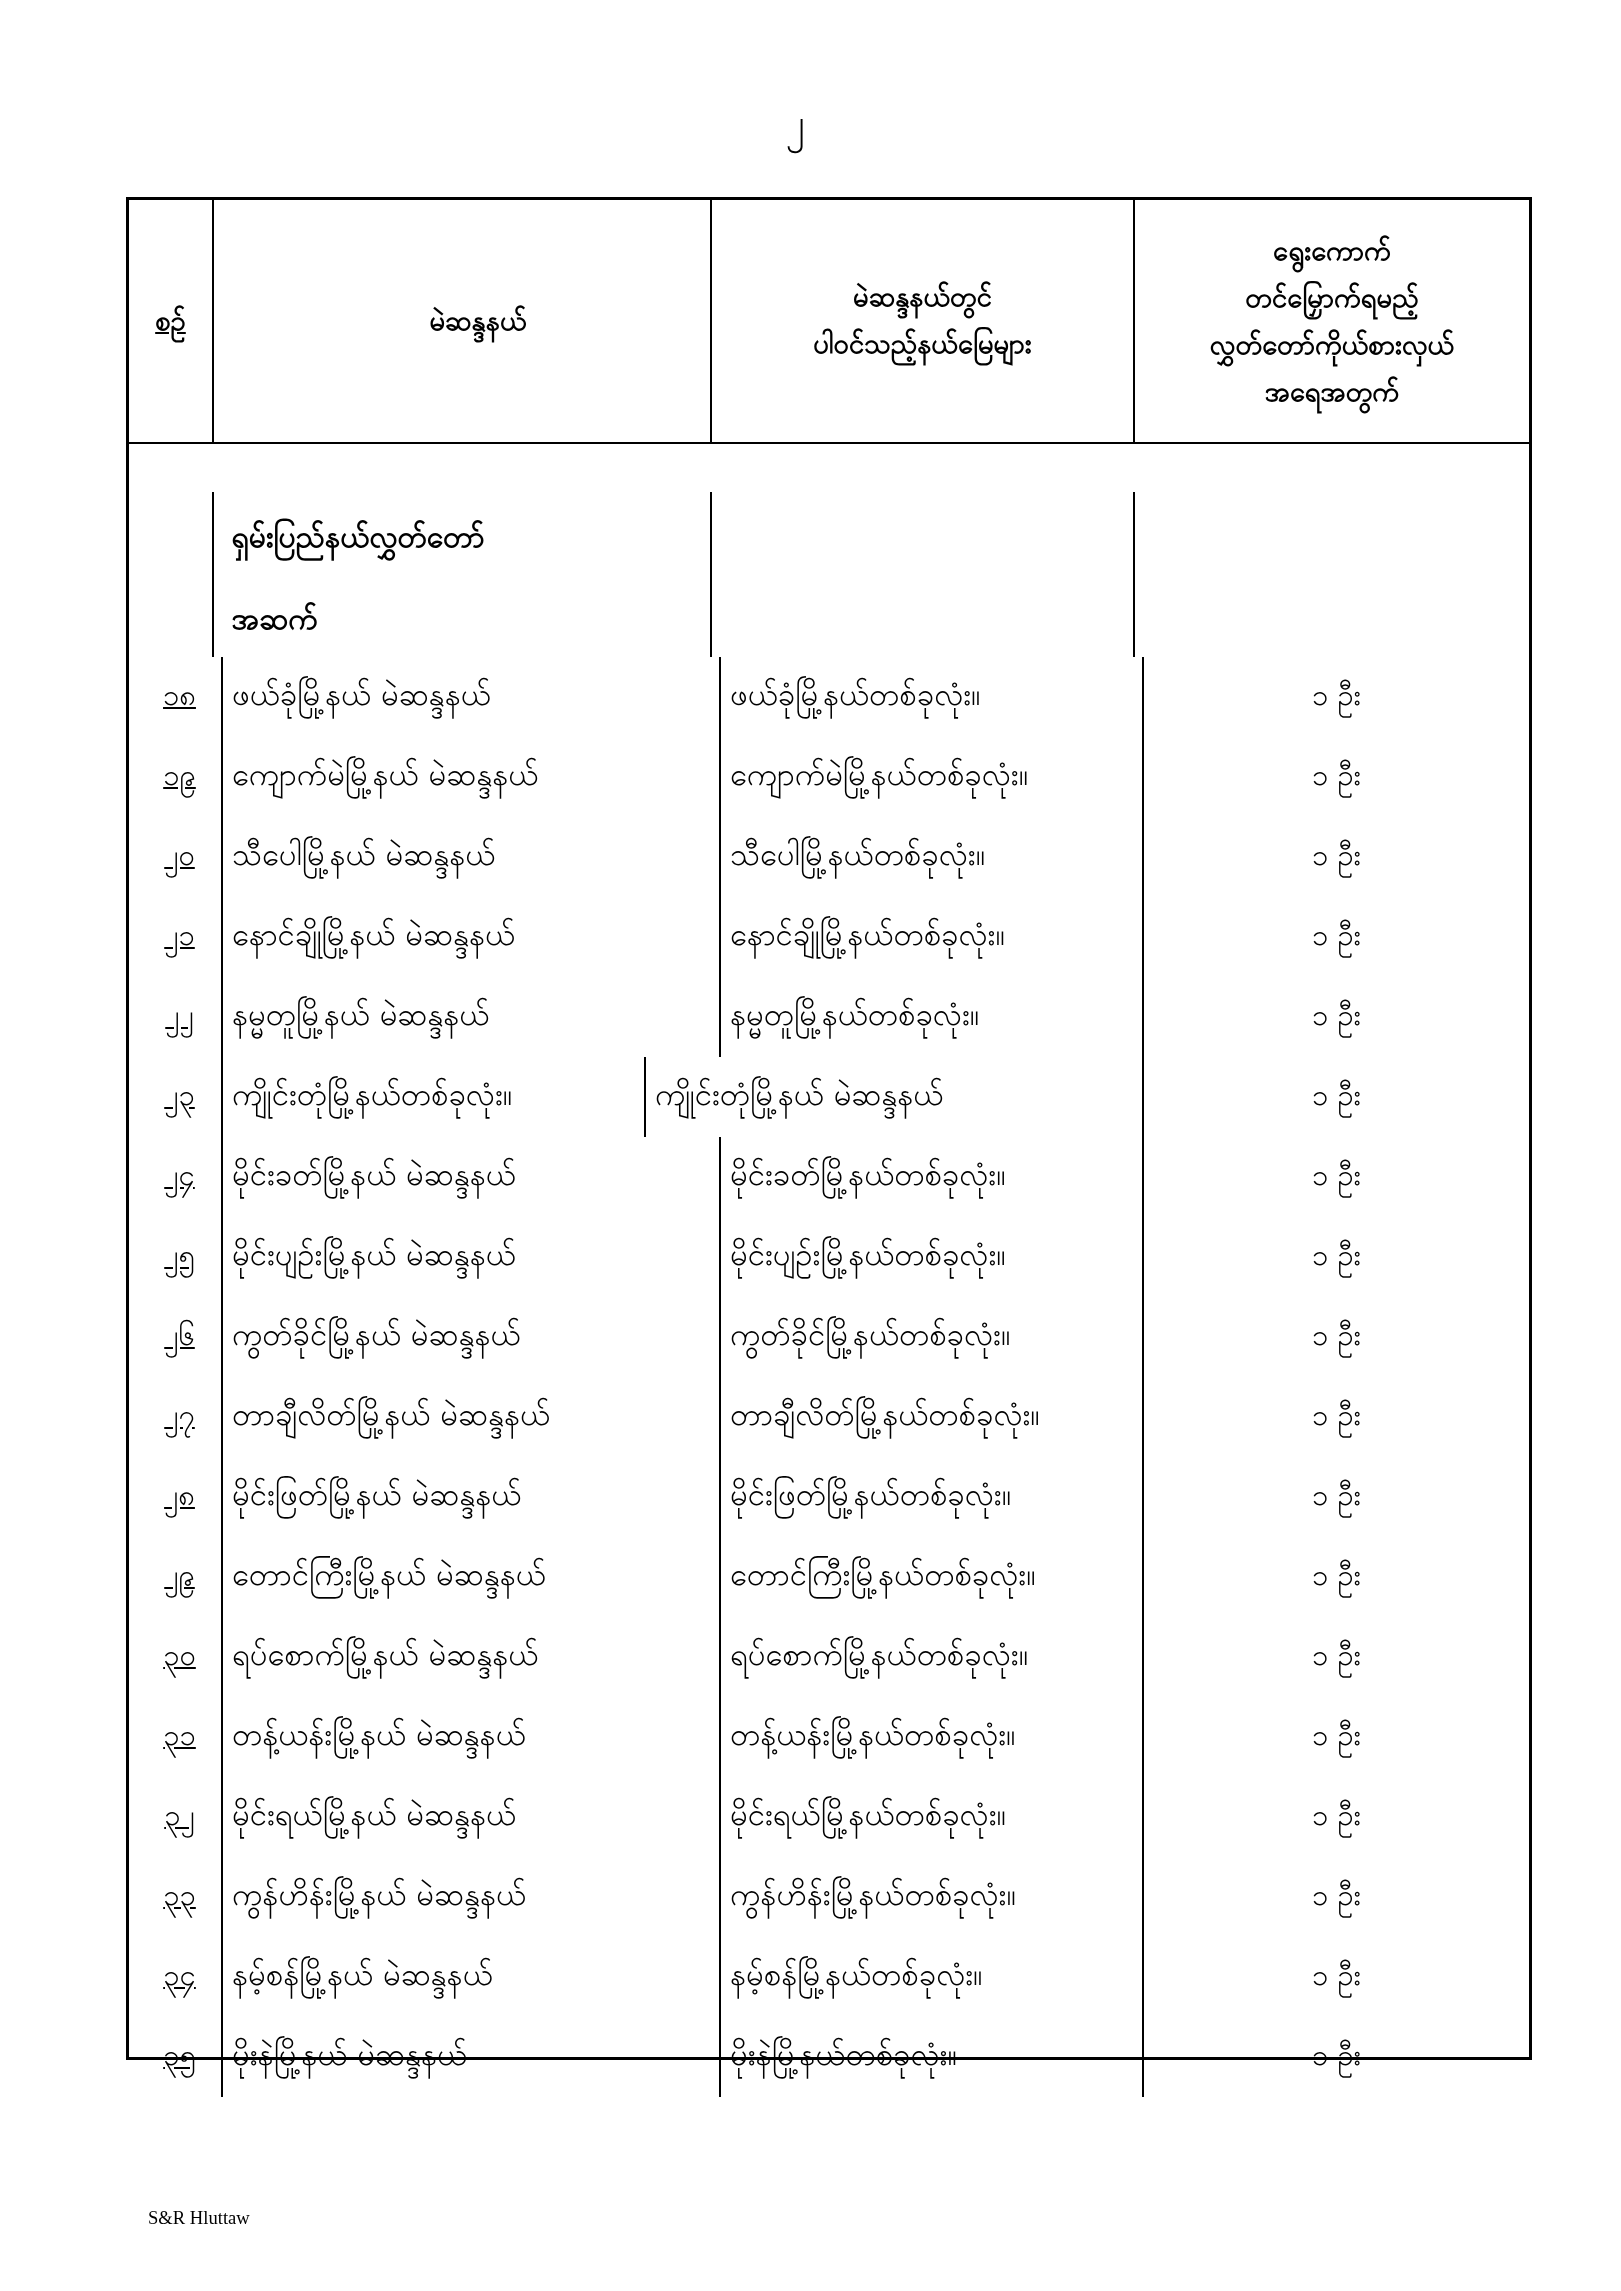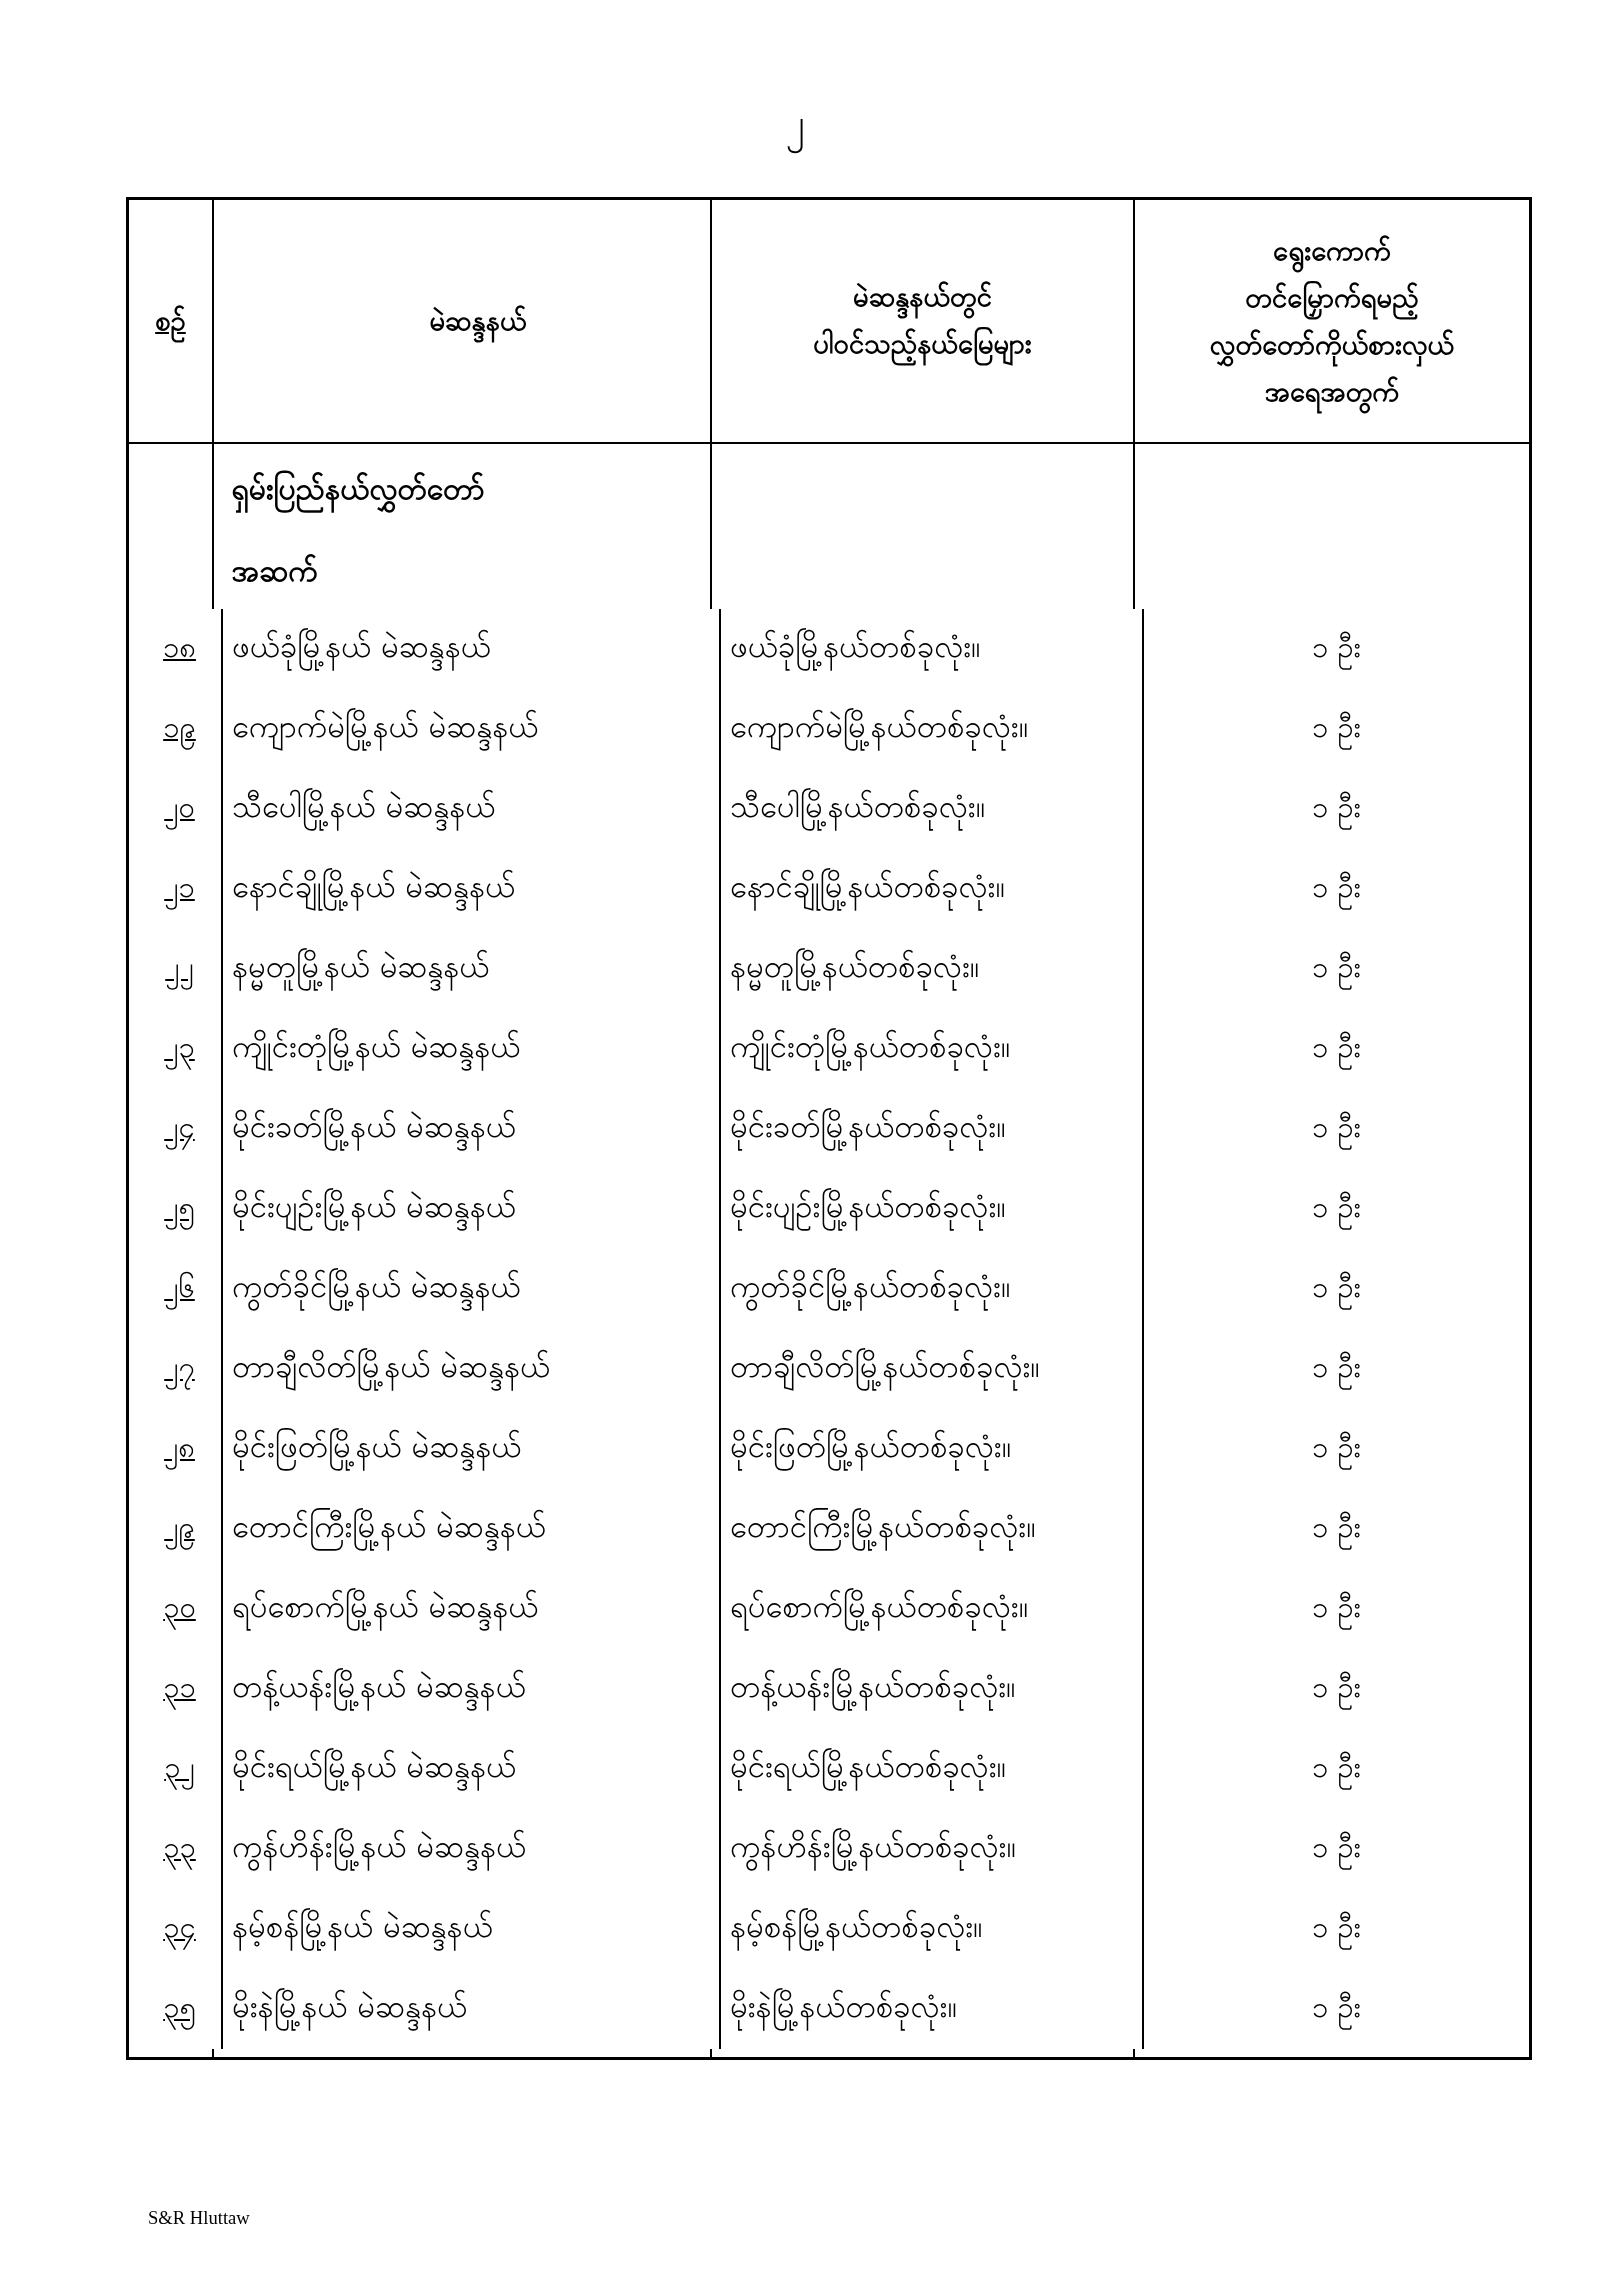--- a/index.html
+++ b/index.html
@@ -22,21 +22,21 @@
     position:absolute;
     left:126px;top:197px;
     width:1406px;height:1863px;
     border:3.9px solid #000;
     box-sizing:border-box;
     display:flex;
     flex-direction:column;
   }
   .trow{display:flex;flex-shrink:0;}
   .trow.header{height:244px;border-bottom:2.9px solid #000;box-sizing:border-box;}
-  .trow.section{height:165px;}
+  .trow.section{height:165px;margin-top:48px;}
   .trow.data{height:80px;margin-left:9px;}
   .trow.filler{flex:1;}
   .c{box-sizing:border-box;display:flex;}
   .c1{width:85px;border-right:2.9px solid #000;align-items:center;justify-content:center;text-decoration:underline;}
   .c2{width:498px;border-right:2.9px solid #000;padding-left:32px;}
   .c3{width:423px;border-right:2.9px solid #000;font-family:Liberation Serif, serif;}
   .c4{flex:1;align-items:center;justify-content:center;}
   .header .c{align-items:center;justify-content:center;text-align:center;
     font-weight:bold;font-size:27.4px;line-height:1.72;}
   .section .c2{
@@ -120,22 +120,22 @@
 
   <div class="trow data">
     <div class="c c1">၂၂</div>
     <div class="c c2">နမ္မတူမြို့နယ် မဲဆန္ဒနယ်</div>
     <div class="c c3">နမ္မတူမြို့နယ်တစ်ခုလုံး။</div>
     <div class="c c4">၁ ဦး</div>
   </div>
 
   <div class="trow data">
     <div class="c c1">၂၃</div>
+    <div class="c c3">ကျိုင်းတုံမြို့နယ်တစ်ခုလုံး။</div>
     <div class="c c2">ကျိုင်းတုံမြို့နယ် မဲဆန္ဒနယ်</div>
-    <div class="c c3">ကျိုင်းတုံမြို့နယ်တစ်ခုလုံး။</div>
     <div class="c c4">၁ ဦး</div>
   </div>
 
   <div class="trow data">
     <div class="c c1">၂၄</div>
     <div class="c c2">မိုင်းခတ်မြို့နယ် မဲဆန္ဒနယ်</div>
     <div class="c c3">မိုင်းခတ်မြို့နယ်တစ်ခုလုံး။</div>
     <div class="c c4">၁ ဦး</div>
   </div>
 

